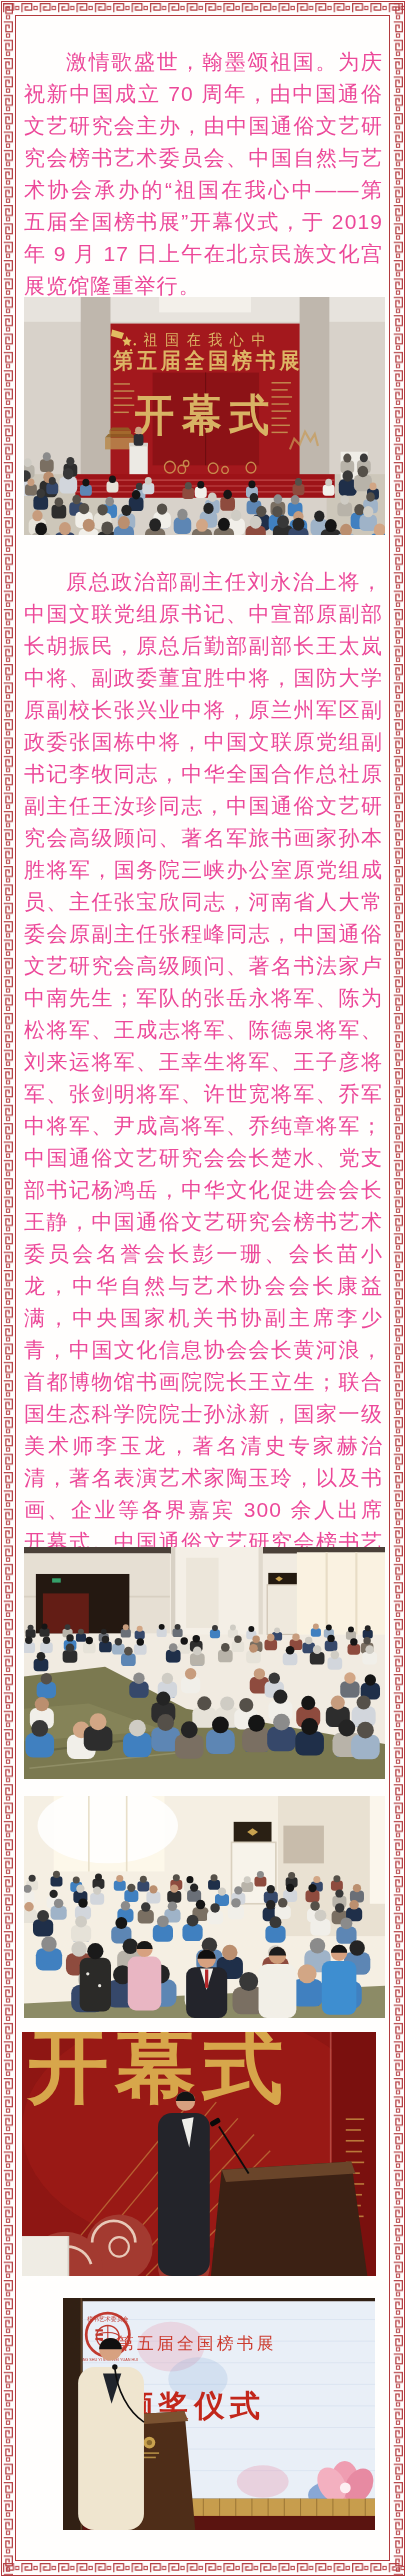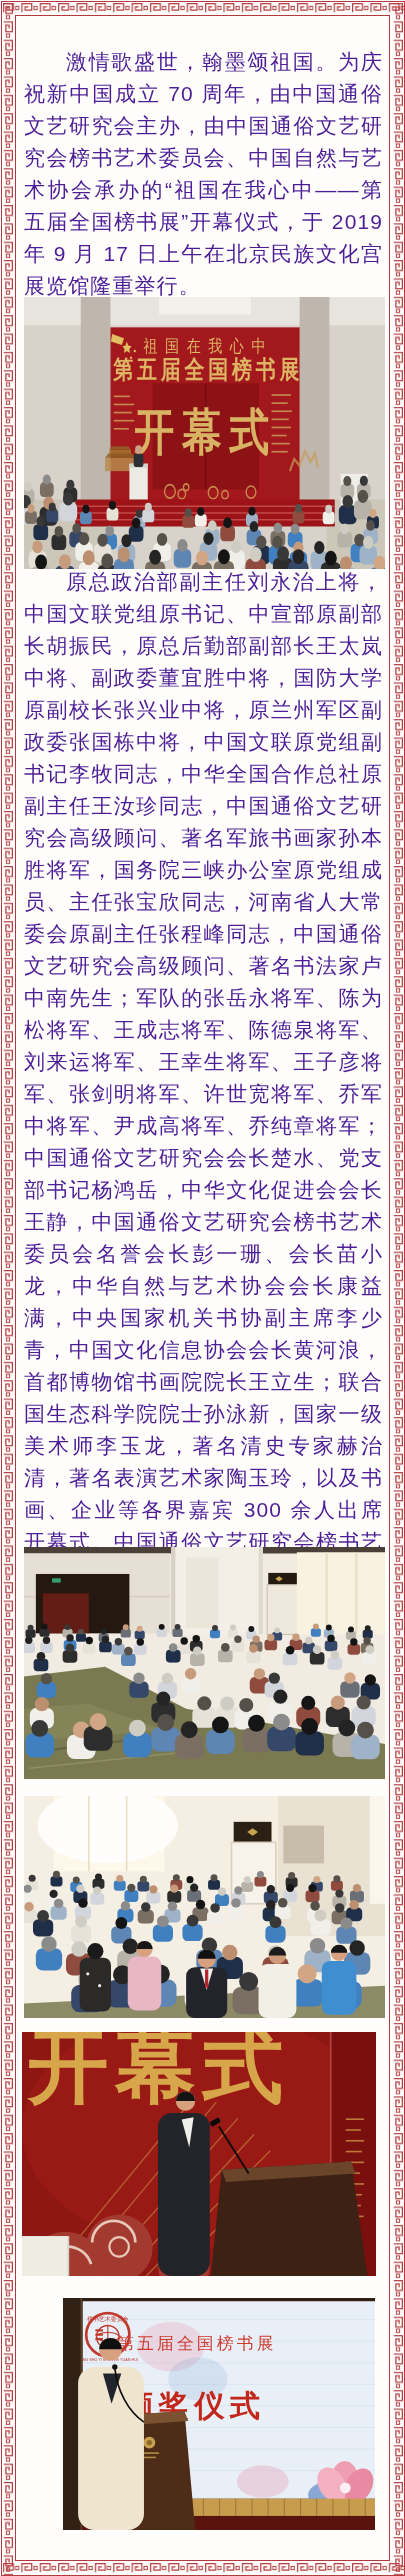--- a/index.html
+++ b/index.html
@@ -8,29 +8,29 @@
   
   .hairline-outer{position:absolute;inset:0.5px;border:1.1px solid #b23a3e;pointer-events:none;}
   .hairline-inner{position:absolute;inset:14.6px;border:1.1px solid #b23a3e;pointer-events:none;}
   .band{position:absolute;line-height:0;}
   .band svg{display:block;}
   #band-top{left:1.6px;top:1.6px;}
   #band-bottom{left:1.6px;top:2562px;}
   #band-left{left:1.6px;top:1.6px;}
   #band-right{left:392px;top:1.6px;}
   
-  .para{position:absolute;left:24px;width:359px;margin:0;color:#4c1d95;
+  .para{position:absolute;left:24px;width:359px;margin:0;color:#ec4899;
         font-size:21px;line-height:32px;letter-spacing:1.1px;
         text-align:justify;text-align-last:left;text-indent:2em;word-break:break-all;}
   #para-intro{top:46px;}
   #para-guests{top:566px;}
   
   figure{position:absolute;margin:0;padding:0;overflow:hidden;}
   figure svg{display:block;width:100%;height:100%;}
-  #photo1{top:297px;left:24px;width:361px;height:272px;}
+  #photo1{top:297px;left:24px;width:361px;height:238px;}
   #photo2{top:1547px;left:24px;width:361px;height:232px;}
   #photo3{top:1796px;left:24px;width:361px;height:222px;}
   #photo4{top:2032px;left:21.6px;width:354px;height:244px;}
   #photo5{top:2298px;left:63px;width:312px;height:232px;}
   svg text{font-family:"Liberation Sans","DejaVu Sans",sans-serif;}
 </style>
 </head>
 <body>
 
 <div class="page">

